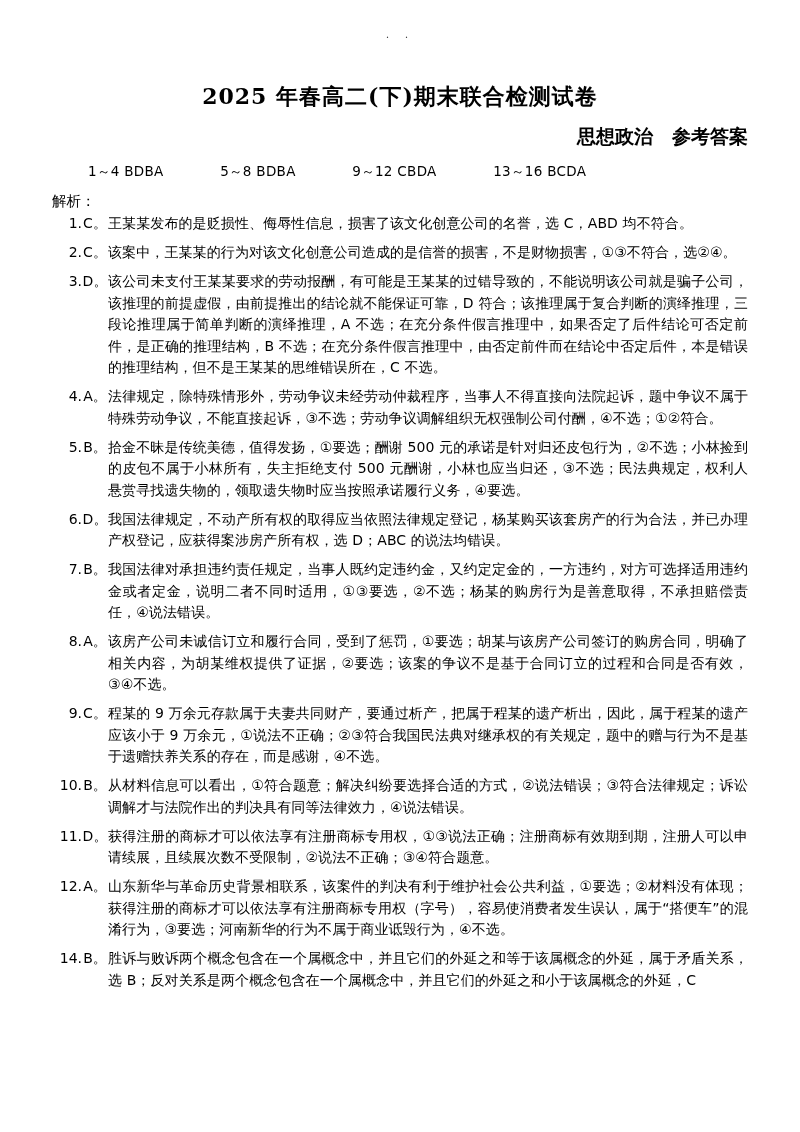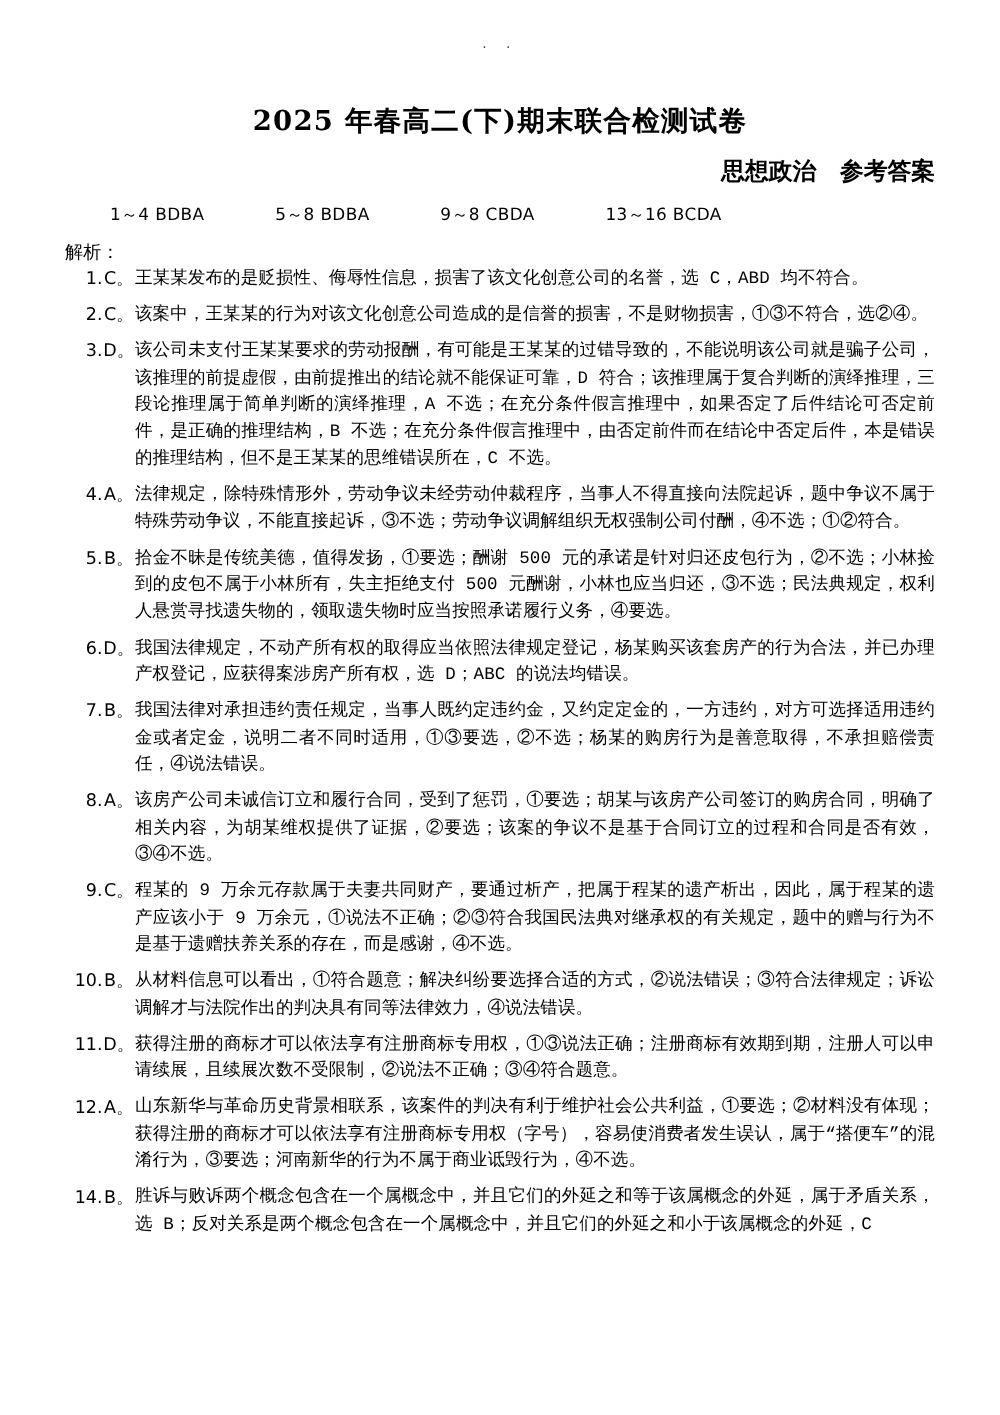--- a/index.html
+++ b/index.html
@@ -84,21 +84,20 @@
     text-align: center;
     font-size: 14px;
     line-height: 21.5px;
   }
   .item-body {
     flex: 1 1 auto;
     font-size: 14px;
     line-height: 21.5px;
     text-align: justify;
     letter-spacing: 0.1px;
-    font-family: Liberation Mono, monospace;
   }
   .footer {
     position: absolute;
     left: 0;
     right: 0;
     bottom: 22px;
     text-align: center;
     font-size: 12.5px;
     letter-spacing: 0.4px;
   }
@@ -116,21 +115,21 @@
   <div class="answer-key">
     <span class="grp">
       <span>1～4</span>
       <span>BDBA</span>
     </span>
     <span class="grp">
       <span>5～8</span>
       <span>BDBA</span>
     </span>
     <span class="grp">
-      <span>9～8</span>
+      <span>9～12</span>
       <span>CBDA</span>
     </span>
     <span class="grp">
       <span>13～16</span>
       <span>BCDA</span>
     </span>
   </div>
 
   <div class="analysis-label">解析：</div>
 

